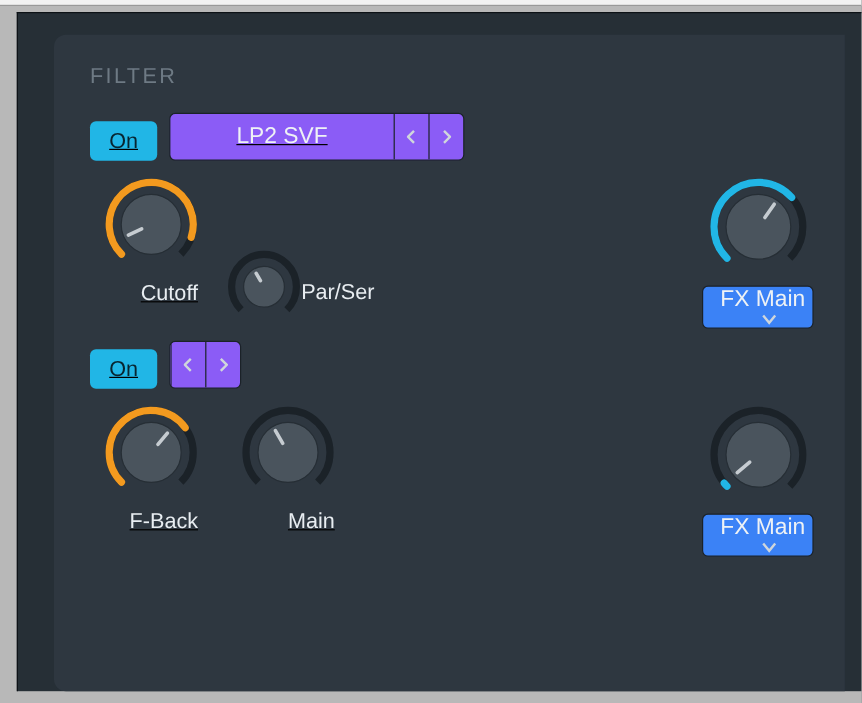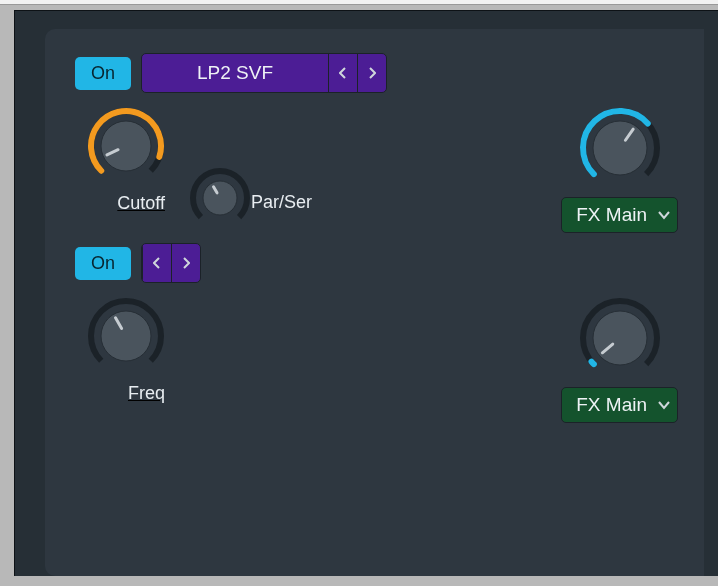--- a/index.html
+++ b/index.html
@@ -2,47 +2,48 @@
 <html><head>
 <meta charset="utf-8">
 <style>
   html,body{margin:0;padding:0;background:#b8b8b8;}
   body{font-family:"Helvetica Neue",Helvetica,Arial,sans-serif;font-size:17px;}
   .window{width:718px;height:586px;background:#b8b8b8;position:relative;}
   .titlebar{height:4px;background:#f2f2f2;width:100%;border-bottom:1px solid #999;}
   .panel{position:absolute;left:14px;top:10px;right:0;bottom:10px;background:#262f36;border-top:1px solid #0d1216;border-left:1px solid #0d1216;}
   .inner{position:absolute;left:30px;top:18px;right:14px;bottom:0;background:#2e3740;border-radius:10px 0 0 10px;padding:24px 20px 0 30px;box-sizing:border-box;}
   .section-title{color:#6e7a84;letter-spacing:2px;font-size:18px;font-weight:500;margin-bottom:20px;}
-  .row{display:flex;align-items:center;gap:10px;margin-bottom:10px;}
+  .row{display:flex;align-items:flex-end;gap:10px;margin-bottom:10px;text-decoration:underline;}
   .on-btn{background:#21b6e6;color:#082530;border:none;border-radius:5px;padding:6px 16px;font-size:18px;font-weight:500;cursor:pointer;}
-  .select-box{display:flex;align-items:stretch;border:1px solid #1b2228;border-radius:5px;background:#4c1d95;height:38px;overflow:hidden;}
+  .select-box{display:flex;align-items:stretch;border:1px solid #1b2228;border-radius:5px;background:#8b5cf6;height:38px;overflow:hidden;}
   .select-val{min-width:170px;display:flex;align-items:center;justify-content:center;color:#eef2f5;font-size:19px;padding:0 8px;cursor:pointer;}
   .step-btn{width:28px;display:flex;align-items:center;justify-content:center;color:#cfd6db;border-left:1px solid #1b2228;cursor:pointer;font-size:14px;}
   .knob-row{display:flex;align-items:flex-start;gap:24px;margin-top:14px;margin-bottom:26px;}
   .knob-block{display:flex;flex-direction:column;align-items:flex-end;width:90px;text-decoration:underline;}
   .knob-label{margin-top:8px;color:#e8edf1;font-size:18px;}
-  .dropdown{display:flex;align-items:center;background:#14532d;border:1px solid #1b2228;border-radius:5px;color:#eef2f5;height:34px;cursor:pointer;padding:0 6px 0 14px;font-size:19px;}
+  .dropdown{display:flex;align-items:center;background:#3b82f6;border:1px solid #1b2228;border-radius:5px;color:#eef2f5;height:34px;cursor:pointer;padding:0 6px 0 14px;font-size:19px;flex-direction:column;}
   .dropdown .chev{margin-left:10px;}
   .right-col{display:flex;flex-direction:column;align-items:center;margin-left:auto;margin-right:6px;}
   .mid-col{display:flex;flex-direction:row;align-items:center;margin-top:60px;}
   svg.knob{display:block;}
   .knob-base{stroke:#1b2228;}
   .knob-ring{stroke:#f39a1f;}
   .knob-ring-blue{stroke:#21b6e6;}
   .knob-face{fill:#4a545d;stroke:#262e35;stroke-width:1;}
   .knob-ptr{stroke:#c6ccd1;stroke-width:3;stroke-linecap:round;}
   .chev svg{display:block;}
 </style>
 </head>
 <body>
 
 <div class="window">
   <div class="titlebar"></div>
   <div class="panel">
     <div class="inner">
+      <div class="section-title">FILTER</div>
 
       <div class="row">
         <button class="on-btn">On</button>
         <div class="select-box">
           <div class="select-val">LP2 SVF</div>
           <div class="step-btn">
             <svg width="8" height="12">
                 <path d="M6 1 L1 6 L6 11" stroke="#cfd6db" stroke-width="2" fill="none"></path>
               </svg>
           </div>
@@ -112,25 +113,36 @@
               </svg>
           </div>
         </div>
       </div>
 
       <div class="knob-row">
         <div class="knob-block">
           <div>
               <svg class="knob" width="78" height="78">
                 <path d="M 14.251262658470832 63.748737341529164 A 35 35 0 1 1 63.748737341529164 63.748737341529164" class="knob-base" stroke-width="6" fill="none"></path>
+                <path d="M 14.251262658470832 63.748737341529164 A 35 35 0 1 1 67.31559480312316 18.42751616976344" class="knob-ring" stroke-width="6" fill="none" stroke-linecap="round"></path>
+                <circle cx="39" cy="39" r="25" class="knob-face"></circle>
+                <line x1="44.62439158475722" y1="32.29711112270894" x2="52.49853980341733" y2="22.913066694501463" class="knob-ptr"></line>
+              </svg>
+            </div>
+          <div class="knob-label">F-Back</div>
+        </div>
+        <div class="knob-block">
+          <div>
+              <svg class="knob" width="78" height="78">
+                <path d="M 14.251262658470832 63.748737341529164 A 35 35 0 1 1 63.748737341529164 63.748737341529164" class="knob-base" stroke-width="6" fill="none"></path>
                 <circle cx="39" cy="39" r="25" class="knob-face"></circle>
                 <line x1="34.625" y1="31.42227771688616" x2="28.500000000000007" y2="20.813466520526788" class="knob-ptr"></line>
               </svg>
             </div>
-          <div class="knob-label">Freq</div>
+          <div class="knob-label">Main</div>
         </div>
         <div style="width:90px;"></div>
         <div class="right-col">
           <div>
               <svg class="knob" width="82" height="82">
                 <path d="M 14.837049096097736 67.16295090390226 A 37 37 0 1 1 67.16295090390226 67.16295090390226" class="knob-base" stroke-width="6" fill="none"></path>
                 <path d="M 14.837049096097736 67.16295090390226 A 37 37 0 0 1 12.491010017295796 64.58468762070152" class="knob-ring-blue" stroke-width="6" fill="none" stroke-linecap="round"></path>
                 <circle cx="41" cy="41" r="27" class="knob-face"></circle>
                 <line x1="33.76088001252566" y1="47.0743429115378" x2="23.380977808263506" y2="55.7841150227904" class="knob-ptr"></line>
               </svg>

